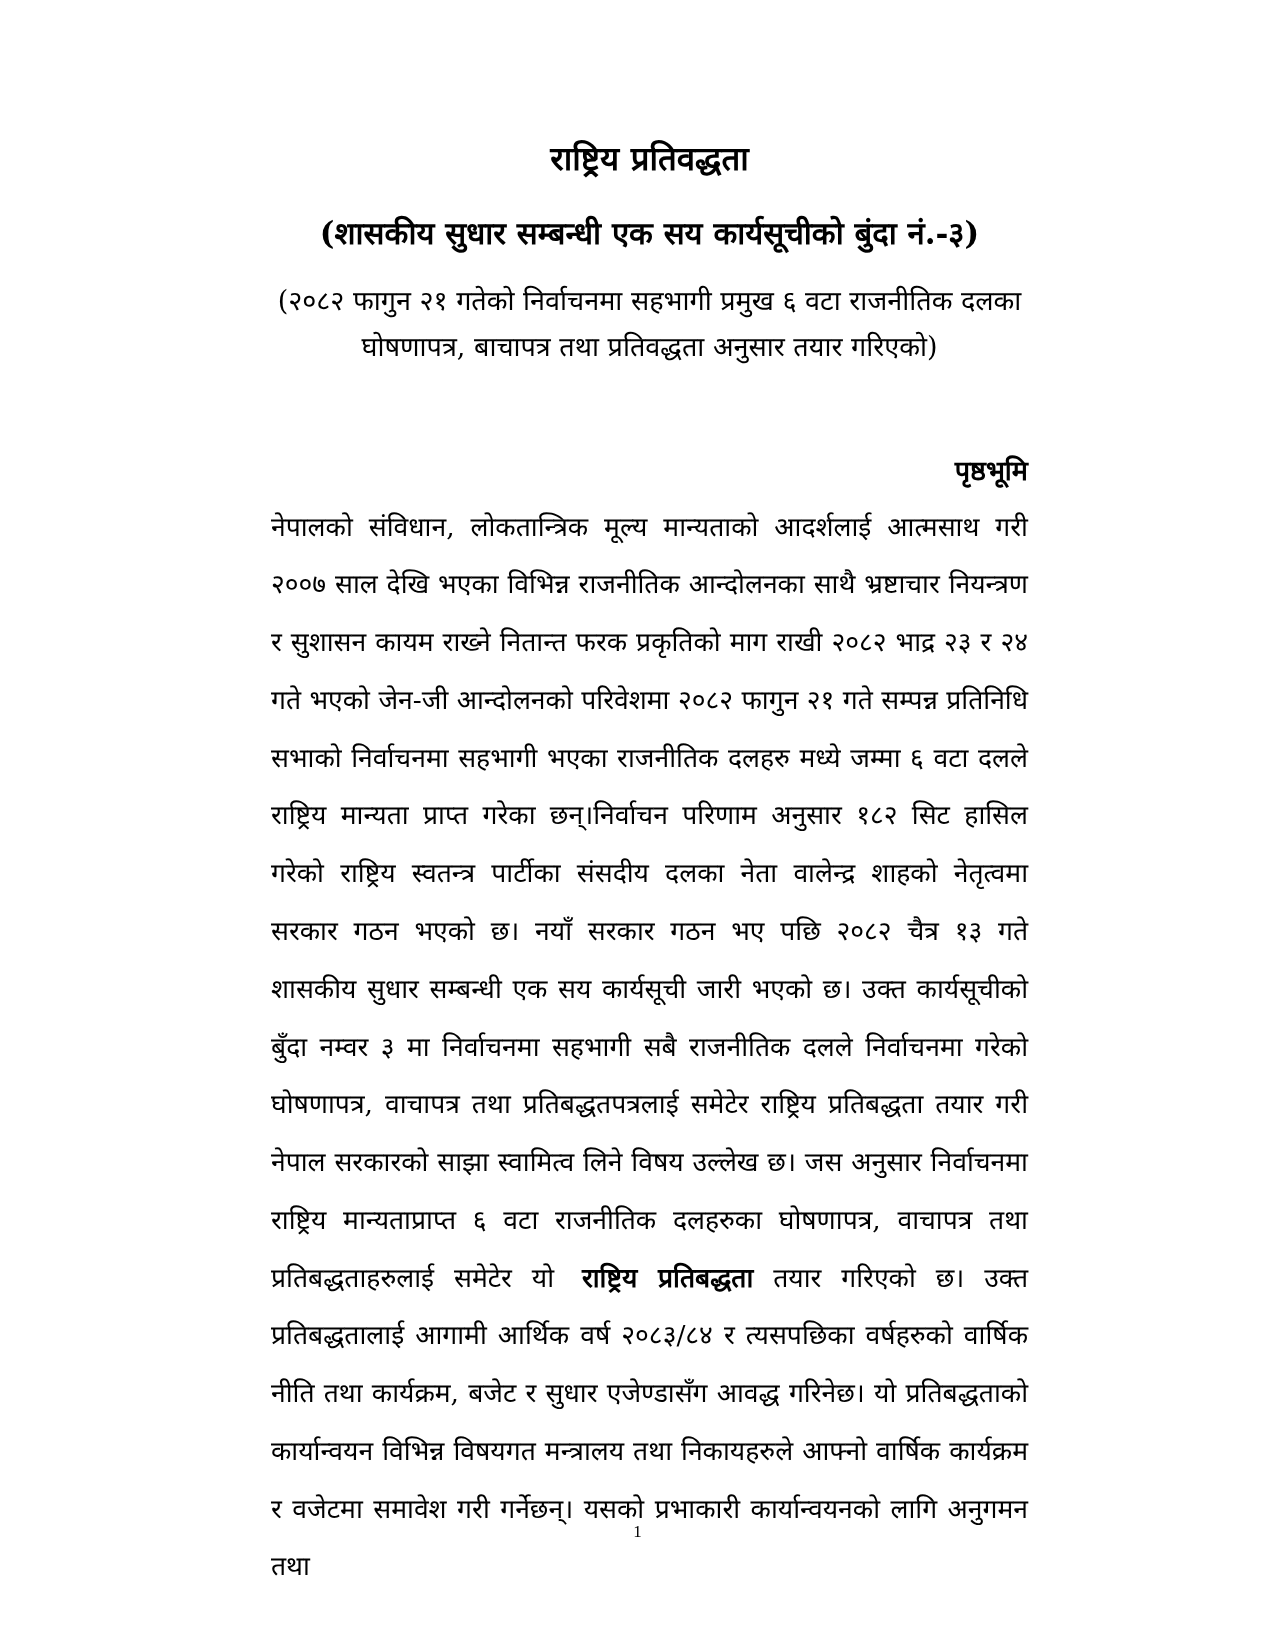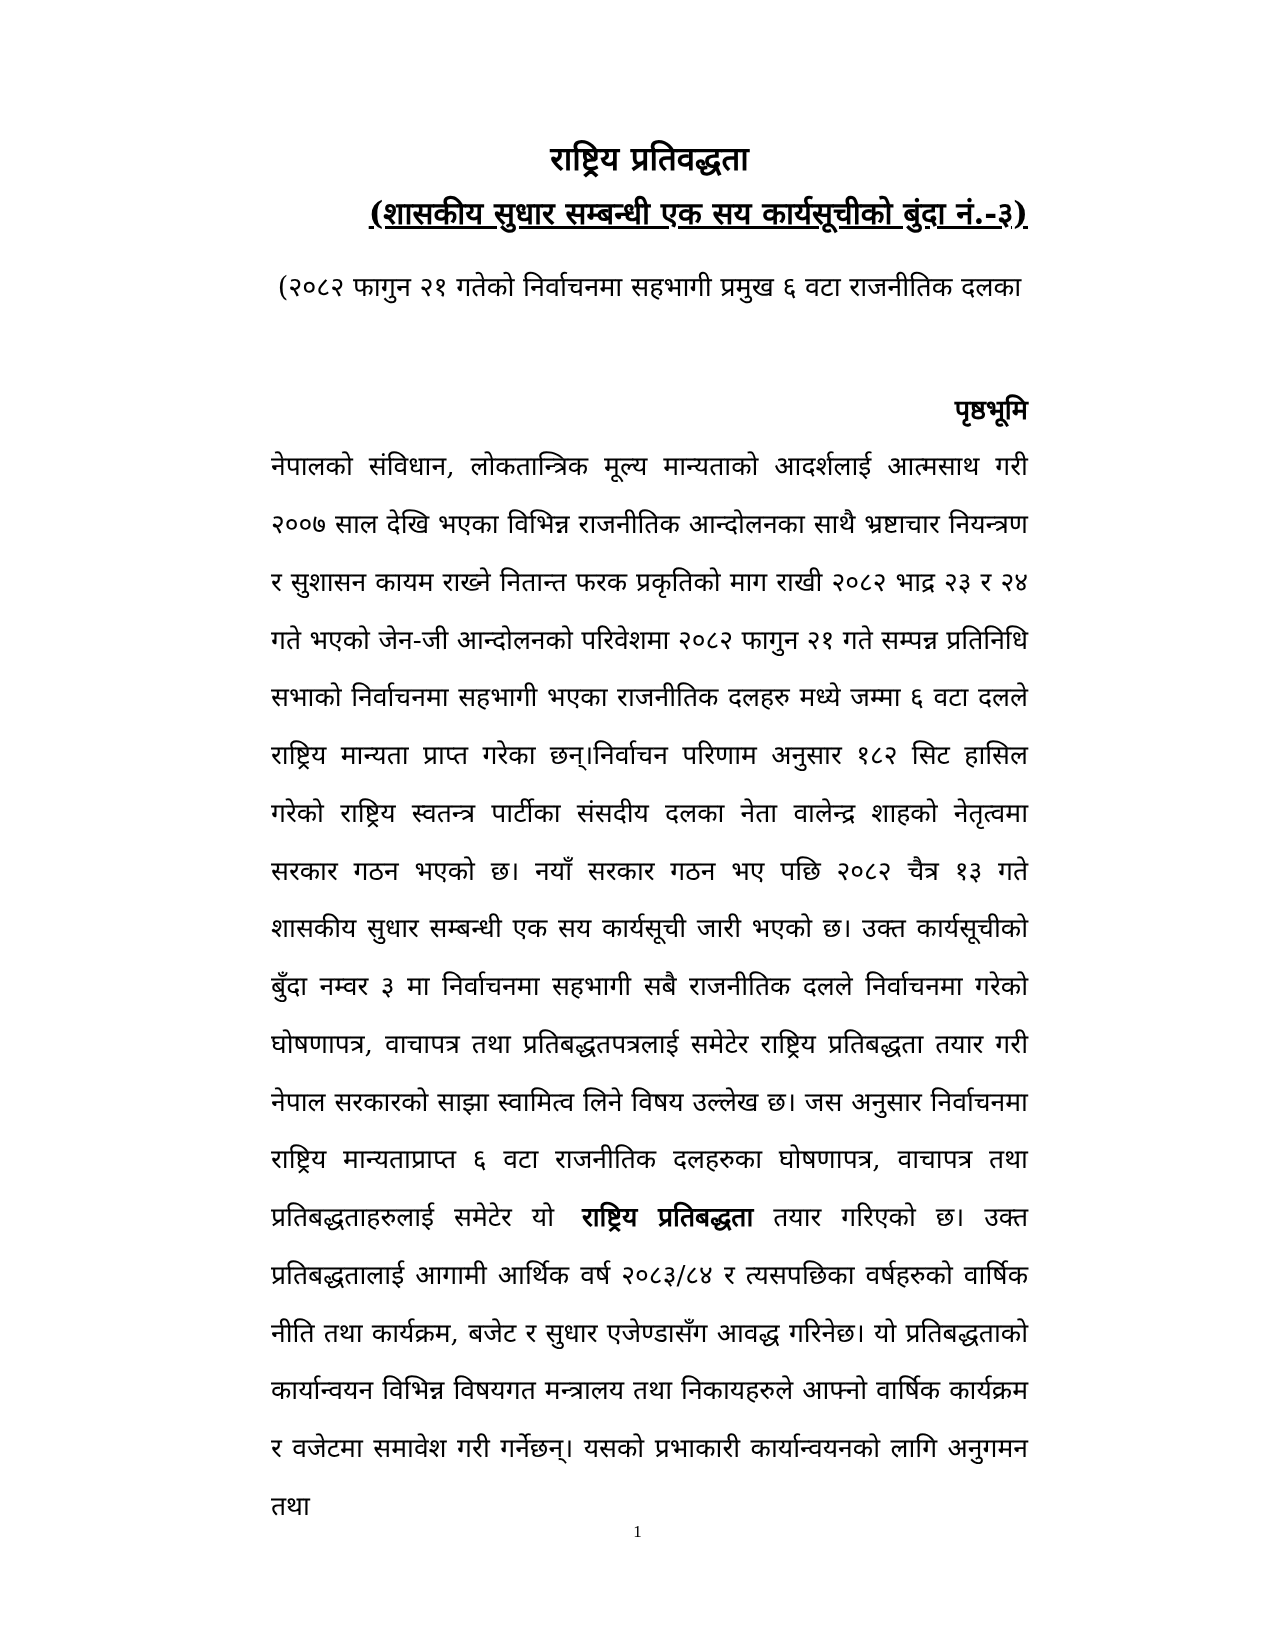--- a/index.html
+++ b/index.html
@@ -15,33 +15,32 @@
     padding: 135px 116px 0 140px;
     overflow: hidden;
   }
   .doc-title {
     text-align: center;
     font-weight: bold;
     font-size: 33px;
     line-height: 1.45;
   }
   .doc-subtitle {
-    text-align: right;
+    text-align: center;
     font-weight: bold;
     font-size: 31px;
     line-height: 1.45;
-    margin-top: 8px;
-    text-decoration: underline;
+    margin-top: 28px;
   }
   .doc-note {
     text-align: center;
     font-weight: normal;
     font-size: 27px;
     line-height: 1.72;
-    margin-top: 28px;
+    margin-top: 22px;
   }
   .section-heading {
     font-weight: bold;
     font-size: 27px;
     margin-top: 80px;
     text-align: right;
   }
   .body-paragraph {
     margin-top: 10px;
     font-size: 26.5px;
@@ -64,20 +63,21 @@
 <body>
 
 <div class="page">
 
   <h1 class="doc-title">राष्ट्रिय प्रतिवद्धता</h1>
 
   <h2 class="doc-subtitle">(शासकीय सुधार सम्बन्धी एक सय कार्यसूचीको बुंदा नं.-३)</h2>
 
   <div class="doc-note">
     <div>(२०८२ फागुन २१ गतेको निर्वाचनमा सहभागी प्रमुख ६ वटा राजनीतिक दलका</div>
+    <div>घोषणापत्र, बाचापत्र तथा प्रतिवद्धता अनुसार तयार गरिएको)</div>
   </div>
 
   <h3 class="section-heading">पृष्ठभूमि</h3>
 
   <p class="body-paragraph"><span>नेपालको संविधान, लोकतान्त्रिक मूल्य मान्यताको आदर्शलाई आत्मसाथ गरी २००७ साल देखि भएका विभिन्न राजनीतिक आन्दोलनका साथै भ्रष्टाचार नियन्त्रण र सुशासन कायम राख्ने नितान्त फरक प्रकृतिको माग राखी २०८२ भाद्र २३ र २४ गते भएको जेन-जी आन्दोलनको परिवेशमा २०८२ फागुन २१ गते सम्पन्न प्रतिनिधि सभाको निर्वाचनमा सहभागी भएका राजनीतिक दलहरु मध्ये जम्मा ६ वटा दलले राष्ट्रिय मान्यता प्राप्त गरेका छन्।निर्वाचन परिणाम अनुसार १८२ सिट हासिल गरेको राष्ट्रिय स्वतन्त्र पार्टीका संसदीय दलका नेता वालेन्द्र शाहको नेतृत्वमा सरकार गठन भएको छ।  नयाँ सरकार गठन भए पछि २०८२ चैत्र १३ गते शासकीय सुधार सम्बन्धी एक सय कार्यसूची जारी भएको छ।  उक्त कार्यसूचीको बुँदा नम्वर ३ मा निर्वाचनमा सहभागी सबै राजनीतिक दलले निर्वाचनमा गरेको घोषणापत्र, वाचापत्र तथा प्रतिबद्धतपत्रलाई समेटेर राष्ट्रिय प्रतिबद्धता तयार गरी नेपाल सरकारको साझा स्वामित्व लिने विषय उल्लेख छ।  जस अनुसार निर्वाचनमा राष्ट्रिय मान्यताप्राप्त ६ वटा राजनीतिक दलहरुका घोषणापत्र, वाचापत्र तथा प्रतिबद्धताहरुलाई समेटेर यो </span><span class="bold-inline">राष्ट्रिय प्रतिबद्धता</span><span> तयार गरिएको छ।  उक्त प्रतिबद्धतालाई आगामी आर्थिक वर्ष २०८३/८४ र त्यसपछिका वर्षहरुको वार्षिक नीति तथा कार्यक्रम, बजेट र सुधार एजेण्डासँग आवद्ध गरिनेछ।  यो प्रतिबद्धताको कार्यान्वयन विभिन्न विषयगत मन्त्रालय तथा निकायहरुले आफ्नो वार्षिक कार्यक्रम र वजेटमा समावेश गरी गर्नेछन्।  यसको प्रभाकारी कार्यान्वयनको लागि अनुगमन तथा</span></p>
 
   <div class="page-number">1</div>
 
 </div>
 

